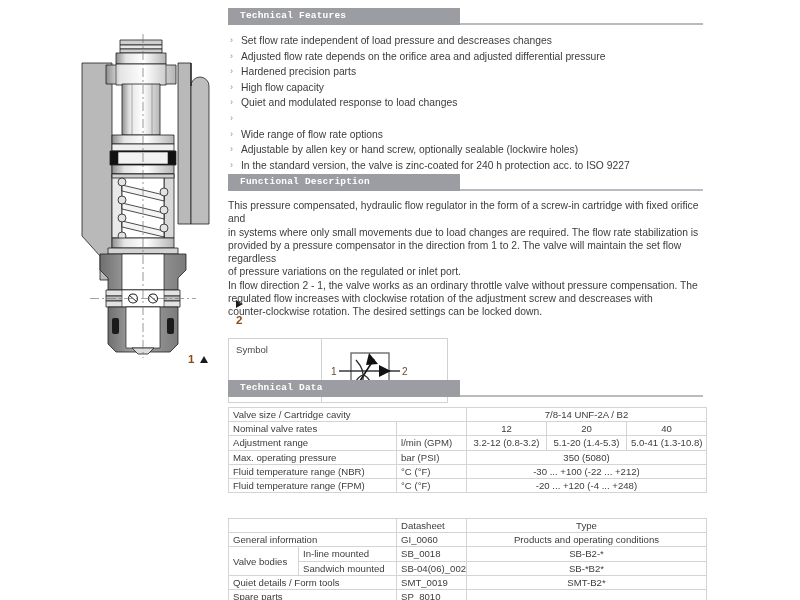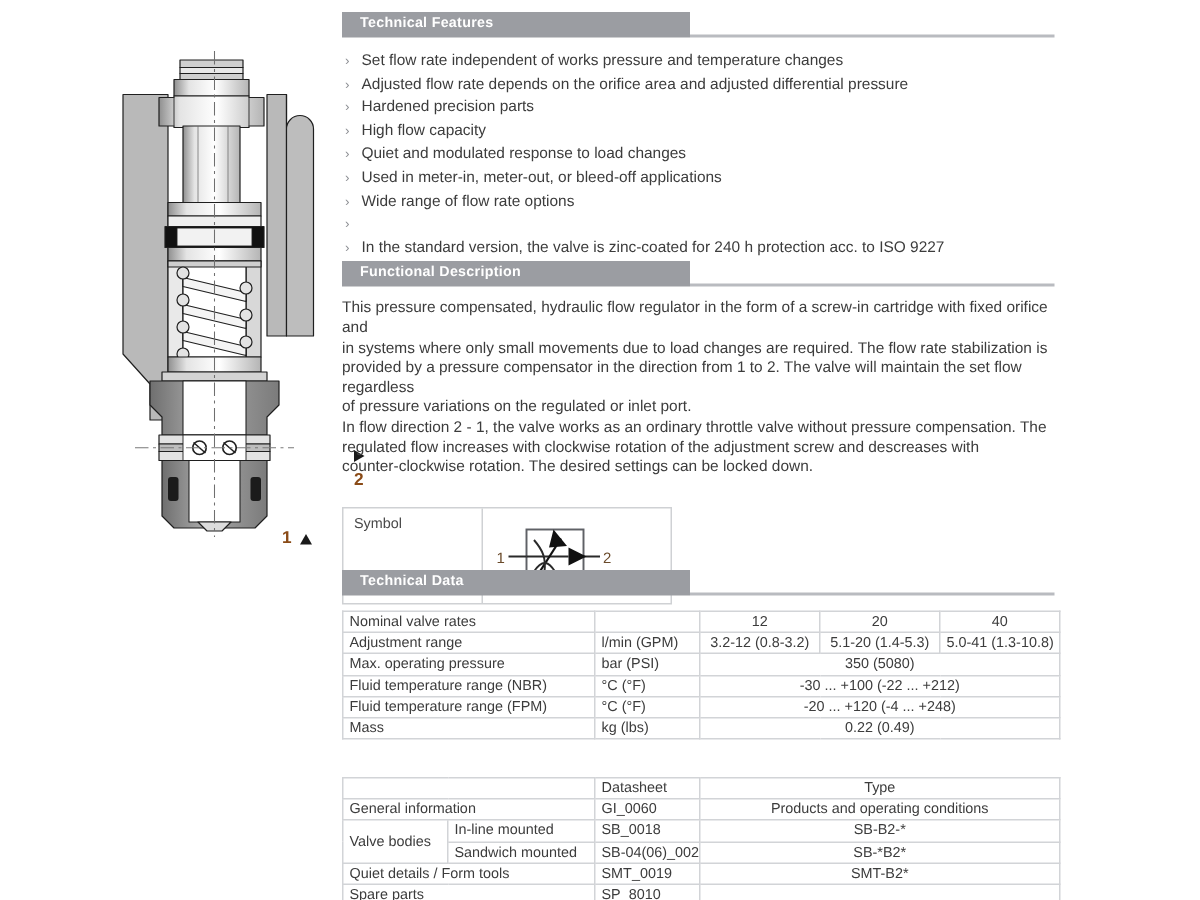--- a/index.html
+++ b/index.html
@@ -34,20 +34,21 @@
   }
   .section-head .bar-title {
     position: absolute;
     left: 12px;
     top: 2px;
     font-size: 9.5px;
     font-weight: bold;
     color: #ffffff;
     letter-spacing: 0.2px;
     white-space: nowrap;
+    font-family: Liberation Mono, monospace;
   }
   .section-head .rule {
     position: absolute;
     left: 232px;
     top: 15px;
     width: 243px;
     height: 2px;
     background: #b9bbc0;
   }
 
@@ -289,48 +290,48 @@
 
 <div class="section-head" style="top:8px;">
   <div class="bar"></div>
   <div class="bar-title">Technical Features</div>
   <div class="rule"></div>
 </div>
 
 <div id="features-list">
     <div class="bullet-row">
       <span class="bullet-mark">›</span>
-      <span class="bullet-text">Set flow rate independent of works pressure and temperature changes</span>
+      <span class="bullet-text">Set flow rate independent of load pressure and descreases changes</span>
     </div>
     <div class="bullet-row">
       <span class="bullet-mark">›</span>
       <span class="bullet-text">Adjusted flow rate depends on the orifice area and adjusted differential pressure</span>
     </div>
     <div class="bullet-row">
       <span class="bullet-mark">›</span>
       <span class="bullet-text">Hardened precision parts</span>
     </div>
     <div class="bullet-row">
       <span class="bullet-mark">›</span>
       <span class="bullet-text">High flow capacity</span>
     </div>
     <div class="bullet-row">
       <span class="bullet-mark">›</span>
       <span class="bullet-text">Quiet and modulated response to load changes</span>
     </div>
     <div class="bullet-row">
       <span class="bullet-mark">›</span>
-      <span class="bullet-text">Used in meter-in, meter-out, or bleed-off applications</span>
     </div>
     <div class="bullet-row">
       <span class="bullet-mark">›</span>
       <span class="bullet-text">Wide range of flow rate options</span>
     </div>
     <div class="bullet-row">
       <span class="bullet-mark">›</span>
+      <span class="bullet-text">Adjustable by allen key or hand screw, optionally sealable (lockwire holes)</span>
     </div>
     <div class="bullet-row">
       <span class="bullet-mark">›</span>
       <span class="bullet-text">In the standard version, the valve is zinc-coated for 240 h protection acc. to ISO 9227</span>
     </div>
   </div>
 
 <div class="section-head" style="top:174px;">
   <div class="bar"></div>
   <div class="bar-title">Functional Description</div>
@@ -384,20 +385,24 @@
 <table class="dtable" id="tech-data-table">
   <colgroup>
     <col style="width:168px">
     <col style="width:70px">
     <col style="width:80px">
     <col style="width:80px">
     <col style="width:80px">
   </colgroup>
   <tbody>
       <tr>
+        <td class="l" colspan="2">Valve size / Cartridge cavity</td>
+        <td class="c" colspan="3">7/8-14 UNF-2A / B2</td>
+      </tr>
+      <tr>
         <td class="l">Nominal valve rates</td>
         <td class="l"></td>
         <td class="c">12</td>
         <td class="c">20</td>
         <td class="c">40</td>
       </tr>
       <tr>
         <td class="l">Adjustment range</td>
         <td class="l">l/min (GPM)</td>
         <td class="c">3.2-12 (0.8-3.2)</td>
@@ -411,25 +416,20 @@
       </tr>
       <tr>
         <td class="l">Fluid temperature range (NBR)</td>
         <td class="l">°C (°F)</td>
         <td class="c" colspan="3">-30 ... +100 (-22 ... +212)</td>
       </tr>
       <tr>
         <td class="l">Fluid temperature range (FPM)</td>
         <td class="l">°C (°F)</td>
         <td class="c" colspan="3">-20 ... +120 (-4 ... +248)</td>
-      </tr>
-      <tr>
-        <td class="l">Mass</td>
-        <td class="l">kg (lbs)</td>
-        <td class="c" colspan="3">0.22 (0.49)</td>
       </tr>
     </tbody>
 </table>
 
 <table class="dtable" id="refs-table">
   <colgroup>
     <col style="width:70px">
     <col style="width:98px">
     <col style="width:70px">
     <col style="width:240px">

